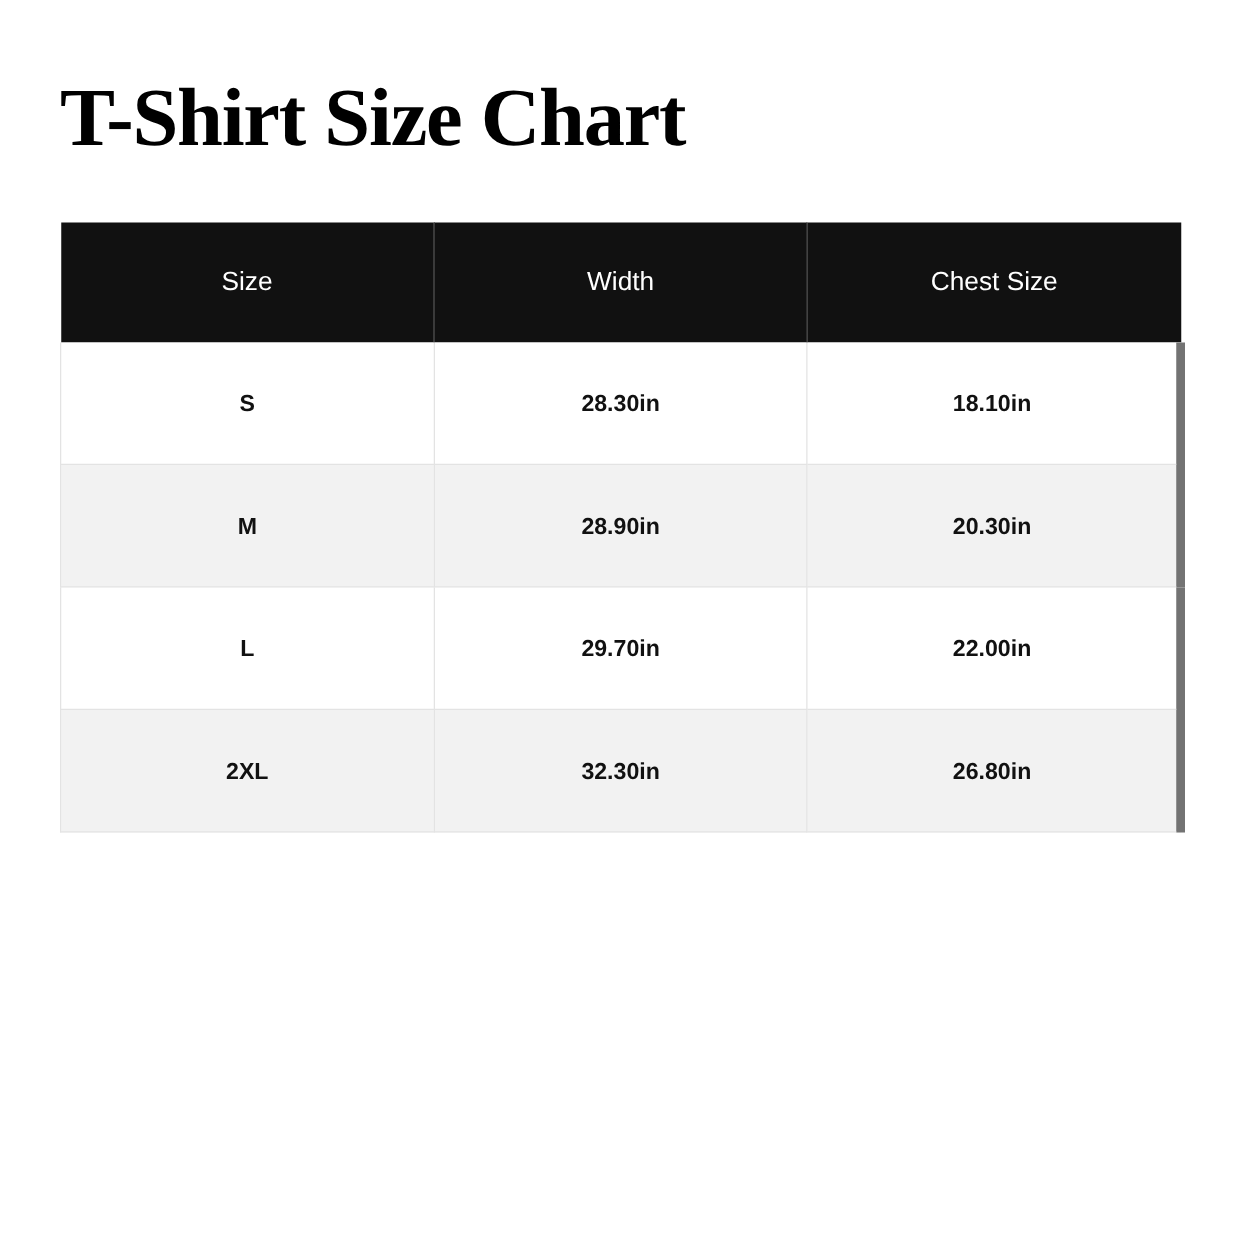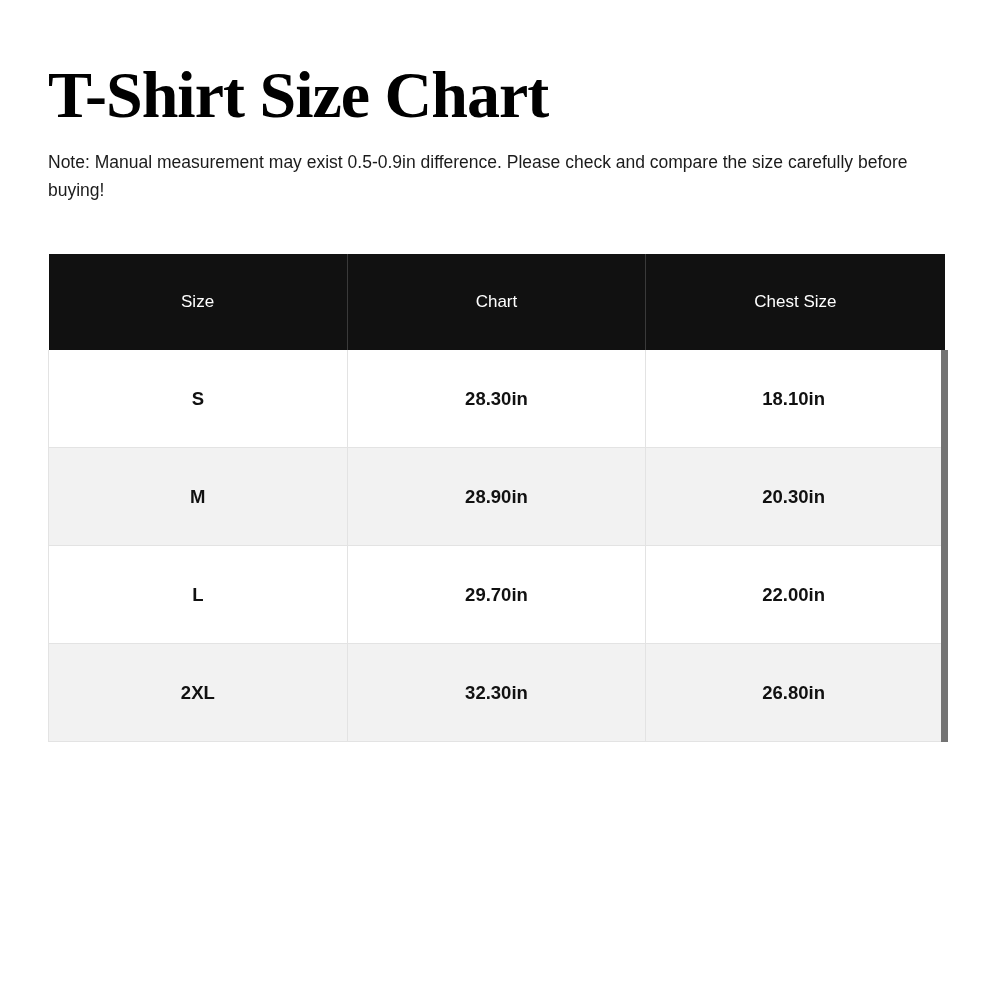--- a/index.html
+++ b/index.html
@@ -41,21 +41,21 @@
   }
   table.size-table {
     border-collapse: collapse;
     width: 900px;
     table-layout: fixed;
   }
   table.size-table th {
     background: #111111;
     color: #ffffff;
     font-weight: normal;
-    font-size: 17px;
+    font-size: 21px;
     height: 94px;
     text-align: center;
     border-right: 1px solid #3a3a3a;
   }
   table.size-table th:last-child {
     border-right: none;
   }
   table.size-table td {
     height: 95px;
     text-align: center;
@@ -84,28 +84,27 @@
     border-right: 7px solid #737373;
   }
 </style>
 </head>
 <body>
 
 <div class="page">
 
   <h1 class="title">T-Shirt Size Chart</h1>
 
-  <p class="note">Note: Manual measurement may exist 0.5-0.9in difference. Please check and compare the size carefully before buying!</p>
 
   <div class="table-wrap">
     <table class="size-table">
       <thead>
         <tr>
           <th>Size</th>
-          <th>Chart</th>
+          <th>Width</th>
           <th>Chest Size</th>
         </tr>
       </thead>
       <tbody>
         <tr>
           <td>S</td>
           <td>28.30in</td>
           <td>18.10in</td>
         </tr>
         <tr>

